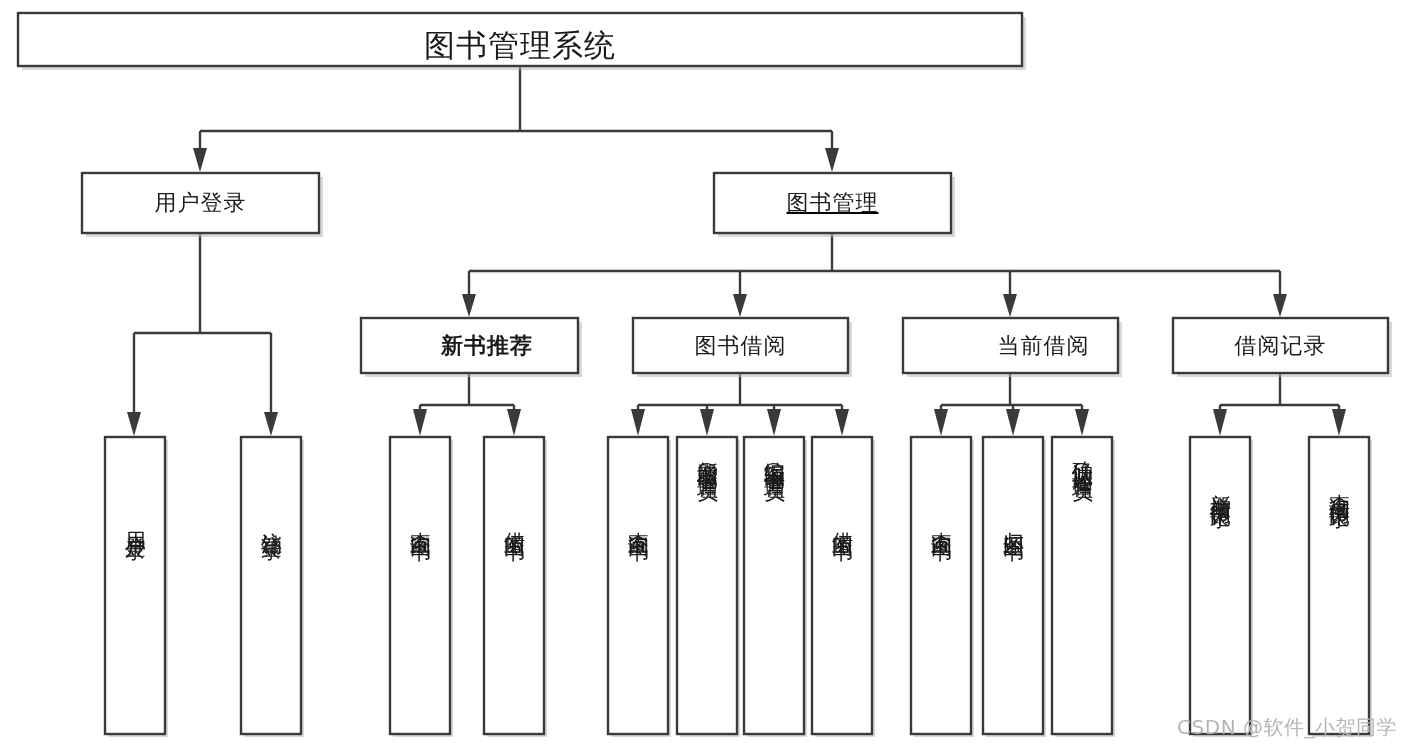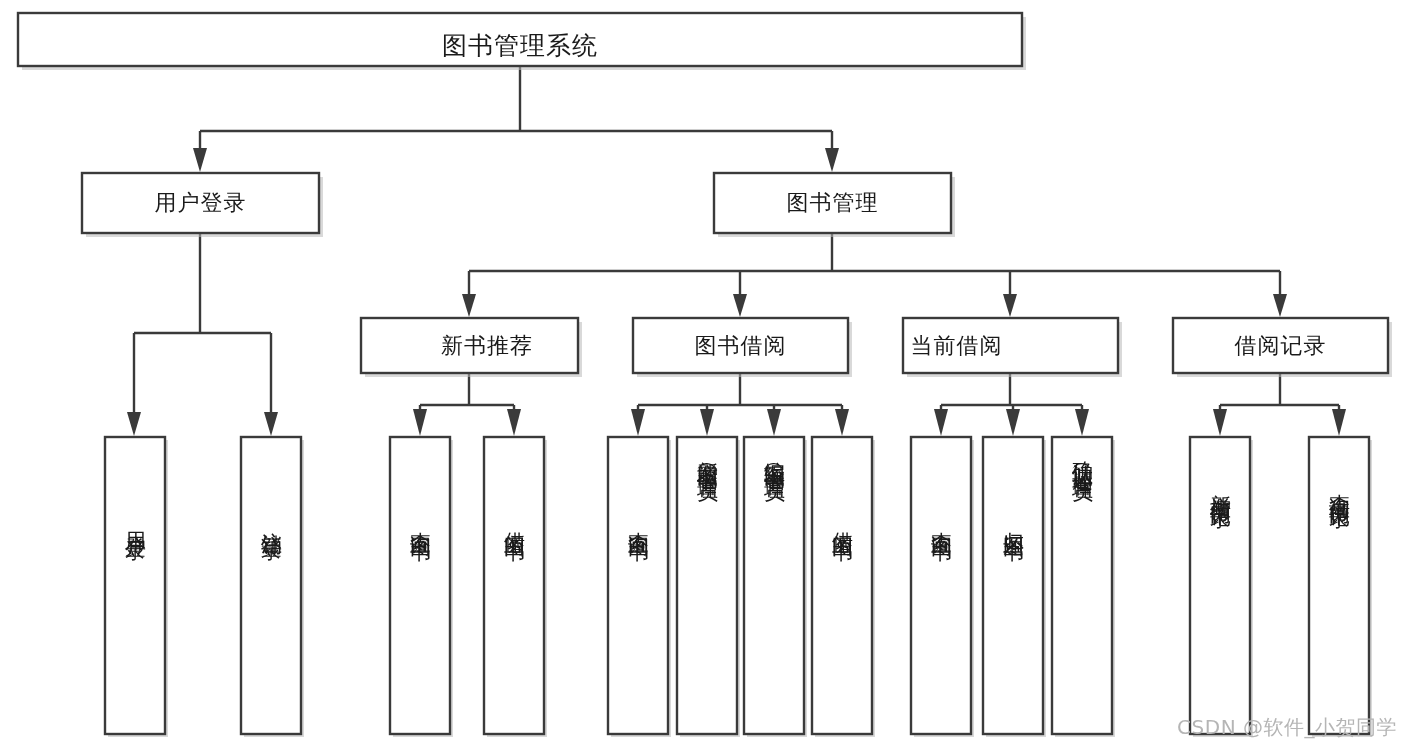--- a/index.html
+++ b/index.html
@@ -85,21 +85,21 @@
     pointer-events: none;
   }
   .hlabel-text {
     font-family: "DejaVu Sans", "Liberation Sans", sans-serif;
     font-size: 22px;
     color: #1a1a1a;
     white-space: nowrap;
     letter-spacing: 1px;
   }
   .hlabel-text.title {
-    font-size: 25px;
+    font-size: 31px;
     margin-top: 12px;
   }
 </style>
 </head>
 <body>
 
 <div id="diagram-root">
 
   <svg class="diagram-canvas" viewBox="0 0 1405 747" xmlns="http://www.w3.org/2000/svg">
 
@@ -218,33 +218,33 @@
   </svg>
 
   <div class="hlabel-wrap" style="left:18px; top:13px; width:1004px; height:53px;">
     <span class="hlabel-text title">图书管理系统</span>
   </div>
 
   <div class="hlabel-wrap" style="left:82px; top:173px; width:237px; height:60px;">
     <span class="hlabel-text">用户登录</span>
   </div>
 
-  <div class="hlabel-wrap" style="left:714px; top:173px; width:237px; height:60px;">
+  <div class="hlabel-wrap" style="left:714px; top:173px; width:237px; height:60px;text-decoration:underline;">
     <span class="hlabel-text">图书管理</span>
   </div>
 
-  <div class="hlabel-wrap" style="left:361px; top:318px; width:252px; height:55px;">
+  <div class="hlabel-wrap" style="left:361px; top:318px; width:252px; height:55px;font-weight:bold;">
     <span class="hlabel-text">新书推荐</span>
   </div>
 
   <div class="hlabel-wrap" style="left:633px; top:318px; width:215px; height:55px;border-radius:21px;">
     <span class="hlabel-text">图书借阅</span>
   </div>
 
-  <div class="hlabel-wrap" style="left:849px; top:318px; width:215px; height:55px;">
+  <div class="hlabel-wrap" style="left:936px; top:318px; width:215px; height:55px;">
     <span class="hlabel-text">当前借阅</span>
   </div>
 
   <div class="hlabel-wrap" style="left:1173px; top:318px; width:215px; height:55px;">
     <span class="hlabel-text">借阅记录</span>
   </div>
 
   <div class="vlabel-wrap" style="left:105px; top:437px; width:60px; height:297px; padding-top:78px;">
     <span class="vlabel-text">用户登录</span>
   </div>

